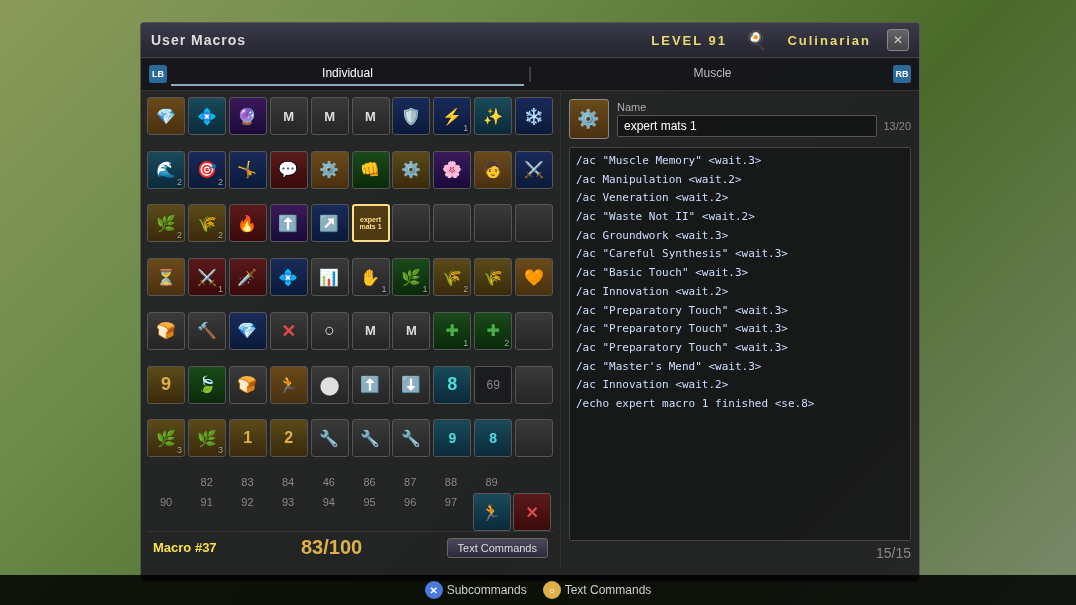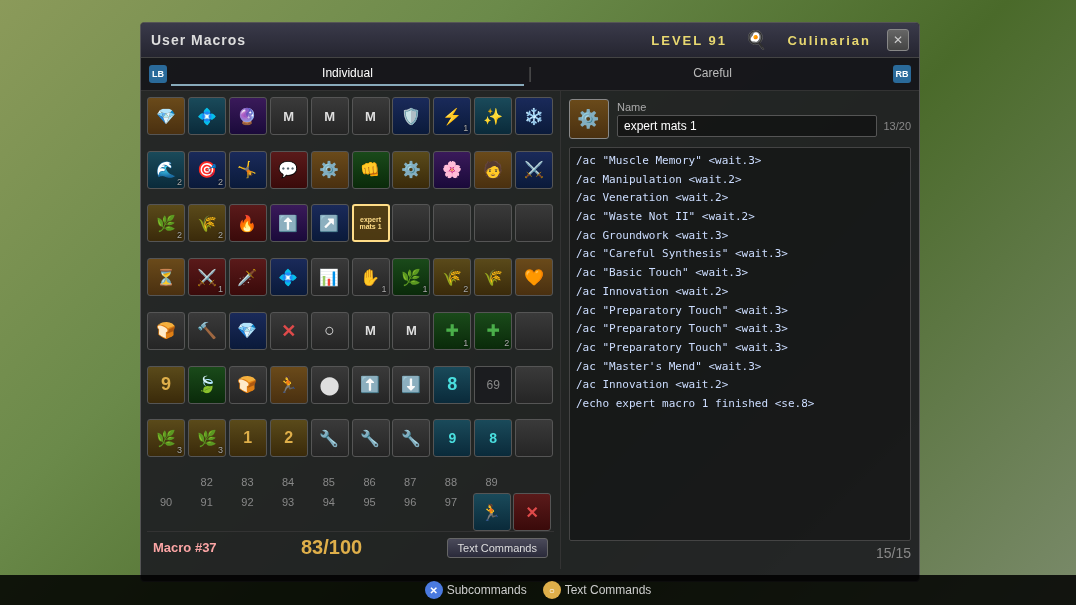--- a/index.html
+++ b/index.html
@@ -213,21 +213,21 @@
 
     
     .left-footer {
       display: flex;
       align-items: center;
       justify-content: space-between;
       padding: 4px 6px;
       border-top: 1px solid #333;
     }
     .macro-num {
-      color: #fca5a5;
+      color: #fde047;
       font-size: 13px;
       font-weight: bold;
     }
     .macro-count {
       color: #dfaf4a;
       font-size: 20px;
       font-weight: bold;
     }
     .text-commands-btn {
       background: linear-gradient(180deg, #4a4a5a 0%, #2a2a3a 100%);
@@ -392,21 +392,21 @@
         <span>Culinarian</span>
       </span>
       <div class="close-btn">✕</div>
     </div>
   </div>
 
   <div class="tab-row">
     <div class="tab-lb">LB</div>
     <div class="tab-item active">Individual</div>
     <span class="tab-divider">|</span>
-    <div class="tab-item">Careful</div>
+    <div class="tab-item">Muscle</div>
     <div class="tab-rb">RB</div>
   </div>
 
   <div class="content-area">
 
     <div class="left-panel">
       <div class="macro-grid">
 
         <div class="macro-cell cell-bg-orange">
             <span class="cell-icon icon-gold">💎</span>
@@ -624,21 +624,21 @@
           </div>
         <div class="macro-cell cell-bg-gray"></div>
 
       </div>
 
       <div class="bottom-numbers">
         <div class="num-label"></div>
         <div class="num-label">82</div>
         <div class="num-label">83</div>
         <div class="num-label">84</div>
-        <div class="num-label">85</div>
+        <div class="num-label">46</div>
         <div class="num-label">86</div>
         <div class="num-label">87</div>
         <div class="num-label">88</div>
         <div class="num-label">89</div>
         <div class="num-label"></div>
       </div>
       <div class="bottom-numbers" style="margin-top:2px;">
         <div class="num-label">90</div>
         <div class="num-label">91</div>
         <div class="num-label">92</div>

